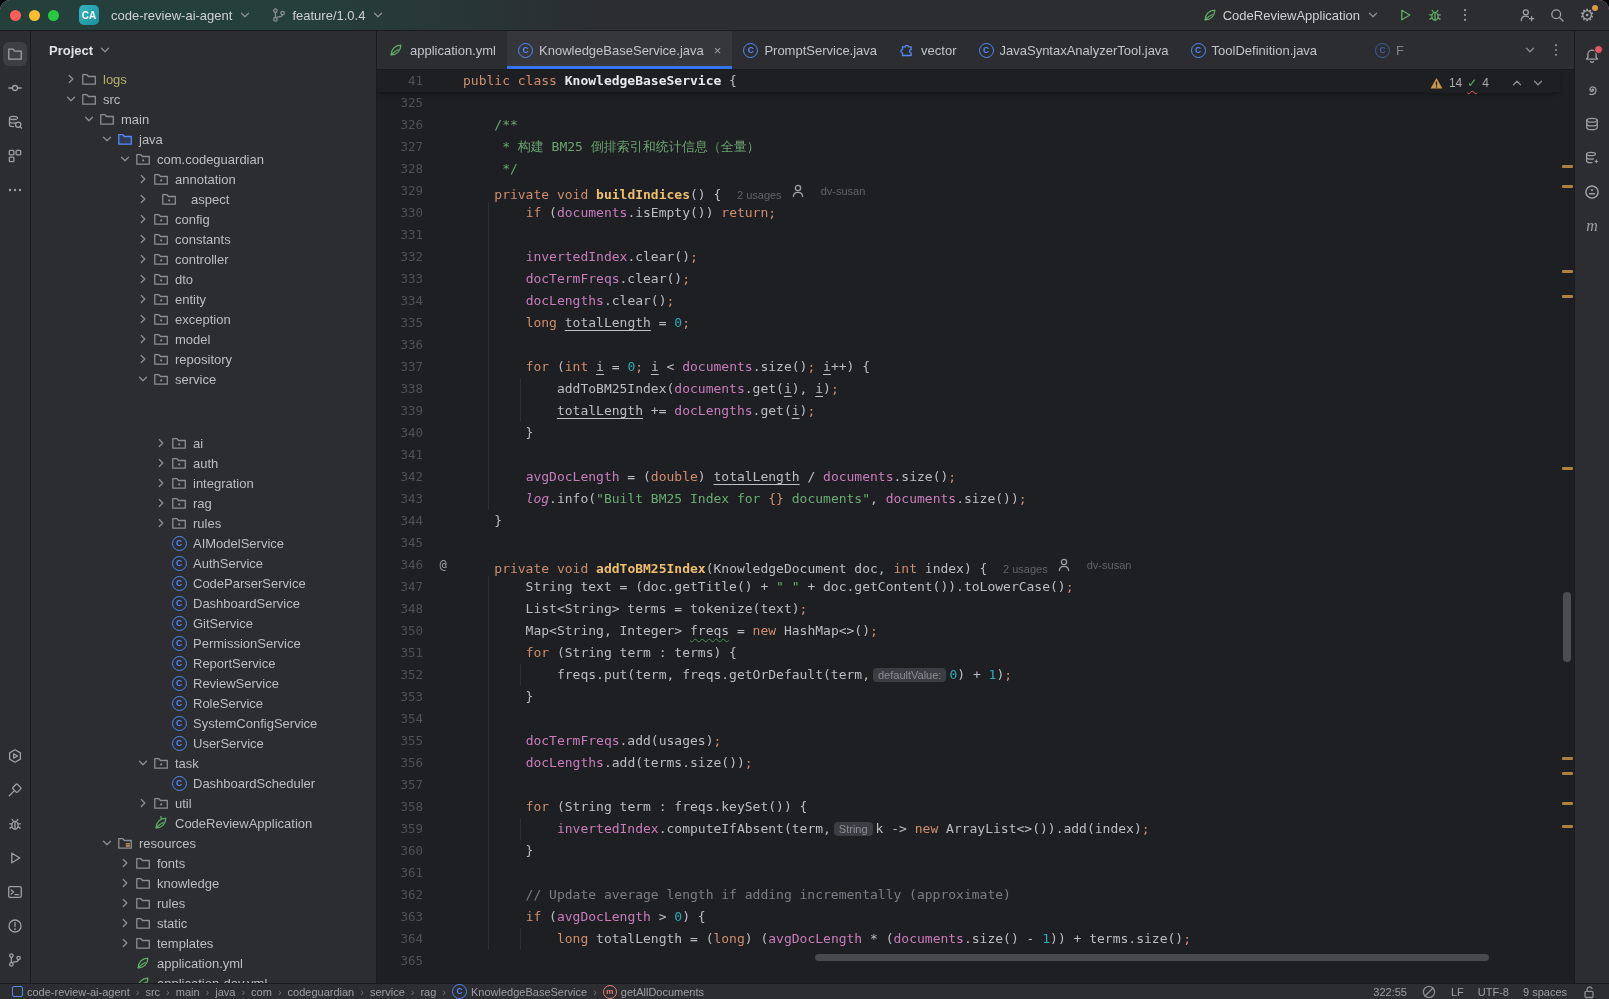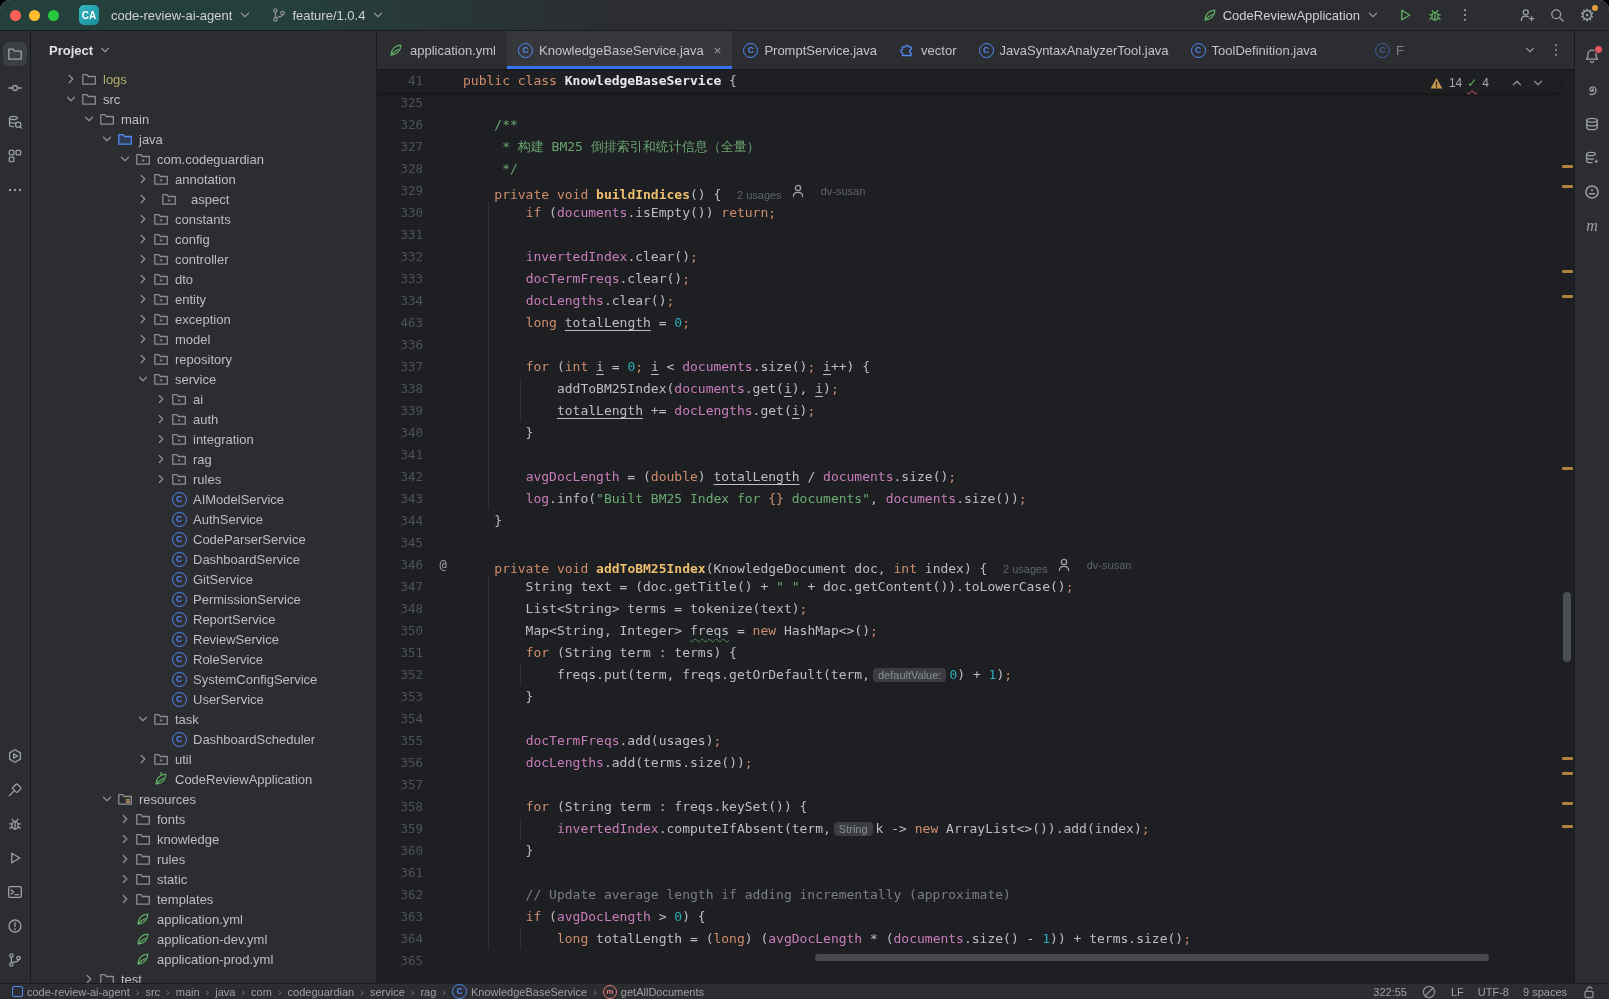--- a/index.html
+++ b/index.html
@@ -65,21 +65,21 @@
   #lines{position:absolute;top:22px;left:0;right:12px;}
   .code-line{height:22px;line-height:22px;display:flex;position:relative;white-space:pre;}
   .ln-num{width:46px;flex:none;text-align:right;padding-right:6px;color:#4d5158;font-size:12.5px;}
   .ln-gut{width:28px;flex:none;text-align:center;color:#9da0a6;font-size:12px;}
   .ln-code{flex:1;padding-left:6px;white-space:pre;}
   .guide{position:absolute;top:0;bottom:0;width:1px;background:#2e3134;}
   #sticky{position:absolute;top:0;left:0;right:14px;height:22px;background:#1e1f22;z-index:3;
      box-shadow:0 3px 6px -2px rgba(0,0,0,.5);}
   
   .tk-k{color:var(--c-keyword,#cf8e6d)} .tk-d{color:#bcbec4}
-  .tk-f{color:var(--c-field,#c77dbb)} .tk-fi{color:var(--c-field,#c77dbb);}
+  .tk-f{color:var(--c-field,#c77dbb)} .tk-fi{color:var(--c-field,#c77dbb);font-style:italic}
   .tk-m{color:var(--c-method,#edbf6f);font-weight:bold}
   .tk-cn{color:#e8e9eb;font-weight:bold}
   .tk-s{color:var(--c-string,#6aab73)} .tk-sb{color:var(--c-keyword,#cf8e6d)}
   .tk-n{color:var(--c-number,#2aacb8)}
   .tk-c{color:var(--c-comment,#7a7e85)} .tk-dc{color:var(--c-doc-comment,#6aa370)}
   .tk-u{color:#bcbec4;text-decoration:underline;text-underline-offset:3px;text-decoration-thickness:1px;}
   .tk-q{color:#bcbec4;text-decoration:underline wavy #4c8f54;text-underline-offset:3px;text-decoration-thickness:1px;}
   .tk-h{color:#5f646b;font-size:11px;font-family:"Liberation Sans",sans-serif;}
   .tk-ch{background:#3b3d42;color:#8a8e96;font-size:11px;border-radius:4px;padding:1px 5px;margin:0 3px;
      font-family:"Liberation Sans",sans-serif;}
@@ -435,151 +435,151 @@
               </svg>
             </span>
             <span class="tree-ic">
               <span class="ic dim">
                 <svg width="16" height="16" viewBox="0 0 16 16" fill="none" stroke="currentColor" stroke-width="1.3" stroke-linecap="round" stroke-linejoin="round">
                   <path d="M1.8 13.2 V3.6 h4.1 l1.5 1.9 h6.9 v7.7 z"></path>
                   <circle cx="8.2" cy="9.4" r="1.1" fill="currentColor" stroke="none"></circle>
                 </svg>
               </span>
             </span>
+            <span class="tree-label">config</span>
+          </div>
+          <div class="tree-row" style="padding-left: 104px;">
+            <span class="tree-chev">
+              <svg width="16" height="16" viewBox="0 0 16 16" fill="none" stroke="currentColor" stroke-width="1.3" stroke-linecap="round" stroke-linejoin="round">
+                <path d="M6.3 4.5 9.8 8 6.3 11.5"></path>
+              </svg>
+            </span>
+            <span class="tree-ic">
+              <span class="ic dim">
+                <svg width="16" height="16" viewBox="0 0 16 16" fill="none" stroke="currentColor" stroke-width="1.3" stroke-linecap="round" stroke-linejoin="round">
+                  <path d="M1.8 13.2 V3.6 h4.1 l1.5 1.9 h6.9 v7.7 z"></path>
+                  <circle cx="8.2" cy="9.4" r="1.1" fill="currentColor" stroke="none"></circle>
+                </svg>
+              </span>
+            </span>
             <span class="tree-label">constants</span>
           </div>
           <div class="tree-row" style="padding-left: 104px;">
             <span class="tree-chev">
               <svg width="16" height="16" viewBox="0 0 16 16" fill="none" stroke="currentColor" stroke-width="1.3" stroke-linecap="round" stroke-linejoin="round">
                 <path d="M6.3 4.5 9.8 8 6.3 11.5"></path>
               </svg>
             </span>
             <span class="tree-ic">
               <span class="ic dim">
                 <svg width="16" height="16" viewBox="0 0 16 16" fill="none" stroke="currentColor" stroke-width="1.3" stroke-linecap="round" stroke-linejoin="round">
                   <path d="M1.8 13.2 V3.6 h4.1 l1.5 1.9 h6.9 v7.7 z"></path>
                   <circle cx="8.2" cy="9.4" r="1.1" fill="currentColor" stroke="none"></circle>
                 </svg>
               </span>
             </span>
-            <span class="tree-label">config</span>
+            <span class="tree-label">controller</span>
           </div>
           <div class="tree-row" style="padding-left: 104px;">
             <span class="tree-chev">
               <svg width="16" height="16" viewBox="0 0 16 16" fill="none" stroke="currentColor" stroke-width="1.3" stroke-linecap="round" stroke-linejoin="round">
                 <path d="M6.3 4.5 9.8 8 6.3 11.5"></path>
               </svg>
             </span>
             <span class="tree-ic">
               <span class="ic dim">
                 <svg width="16" height="16" viewBox="0 0 16 16" fill="none" stroke="currentColor" stroke-width="1.3" stroke-linecap="round" stroke-linejoin="round">
                   <path d="M1.8 13.2 V3.6 h4.1 l1.5 1.9 h6.9 v7.7 z"></path>
                   <circle cx="8.2" cy="9.4" r="1.1" fill="currentColor" stroke="none"></circle>
                 </svg>
               </span>
             </span>
-            <span class="tree-label">controller</span>
+            <span class="tree-label">dto</span>
           </div>
           <div class="tree-row" style="padding-left: 104px;">
             <span class="tree-chev">
               <svg width="16" height="16" viewBox="0 0 16 16" fill="none" stroke="currentColor" stroke-width="1.3" stroke-linecap="round" stroke-linejoin="round">
                 <path d="M6.3 4.5 9.8 8 6.3 11.5"></path>
               </svg>
             </span>
             <span class="tree-ic">
               <span class="ic dim">
                 <svg width="16" height="16" viewBox="0 0 16 16" fill="none" stroke="currentColor" stroke-width="1.3" stroke-linecap="round" stroke-linejoin="round">
                   <path d="M1.8 13.2 V3.6 h4.1 l1.5 1.9 h6.9 v7.7 z"></path>
                   <circle cx="8.2" cy="9.4" r="1.1" fill="currentColor" stroke="none"></circle>
                 </svg>
               </span>
             </span>
-            <span class="tree-label">dto</span>
+            <span class="tree-label">entity</span>
           </div>
           <div class="tree-row" style="padding-left: 104px;">
             <span class="tree-chev">
               <svg width="16" height="16" viewBox="0 0 16 16" fill="none" stroke="currentColor" stroke-width="1.3" stroke-linecap="round" stroke-linejoin="round">
                 <path d="M6.3 4.5 9.8 8 6.3 11.5"></path>
               </svg>
             </span>
             <span class="tree-ic">
               <span class="ic dim">
                 <svg width="16" height="16" viewBox="0 0 16 16" fill="none" stroke="currentColor" stroke-width="1.3" stroke-linecap="round" stroke-linejoin="round">
                   <path d="M1.8 13.2 V3.6 h4.1 l1.5 1.9 h6.9 v7.7 z"></path>
                   <circle cx="8.2" cy="9.4" r="1.1" fill="currentColor" stroke="none"></circle>
                 </svg>
               </span>
             </span>
-            <span class="tree-label">entity</span>
+            <span class="tree-label">exception</span>
           </div>
           <div class="tree-row" style="padding-left: 104px;">
             <span class="tree-chev">
               <svg width="16" height="16" viewBox="0 0 16 16" fill="none" stroke="currentColor" stroke-width="1.3" stroke-linecap="round" stroke-linejoin="round">
                 <path d="M6.3 4.5 9.8 8 6.3 11.5"></path>
               </svg>
             </span>
             <span class="tree-ic">
               <span class="ic dim">
                 <svg width="16" height="16" viewBox="0 0 16 16" fill="none" stroke="currentColor" stroke-width="1.3" stroke-linecap="round" stroke-linejoin="round">
                   <path d="M1.8 13.2 V3.6 h4.1 l1.5 1.9 h6.9 v7.7 z"></path>
                   <circle cx="8.2" cy="9.4" r="1.1" fill="currentColor" stroke="none"></circle>
                 </svg>
               </span>
             </span>
-            <span class="tree-label">exception</span>
+            <span class="tree-label">model</span>
           </div>
           <div class="tree-row" style="padding-left: 104px;">
             <span class="tree-chev">
               <svg width="16" height="16" viewBox="0 0 16 16" fill="none" stroke="currentColor" stroke-width="1.3" stroke-linecap="round" stroke-linejoin="round">
                 <path d="M6.3 4.5 9.8 8 6.3 11.5"></path>
               </svg>
             </span>
             <span class="tree-ic">
               <span class="ic dim">
                 <svg width="16" height="16" viewBox="0 0 16 16" fill="none" stroke="currentColor" stroke-width="1.3" stroke-linecap="round" stroke-linejoin="round">
                   <path d="M1.8 13.2 V3.6 h4.1 l1.5 1.9 h6.9 v7.7 z"></path>
                   <circle cx="8.2" cy="9.4" r="1.1" fill="currentColor" stroke="none"></circle>
                 </svg>
               </span>
             </span>
-            <span class="tree-label">model</span>
+            <span class="tree-label">repository</span>
           </div>
           <div class="tree-row" style="padding-left: 104px;">
             <span class="tree-chev">
               <svg width="16" height="16" viewBox="0 0 16 16" fill="none" stroke="currentColor" stroke-width="1.3" stroke-linecap="round" stroke-linejoin="round">
-                <path d="M6.3 4.5 9.8 8 6.3 11.5"></path>
-              </svg>
-            </span>
-            <span class="tree-ic">
-              <span class="ic dim">
-                <svg width="16" height="16" viewBox="0 0 16 16" fill="none" stroke="currentColor" stroke-width="1.3" stroke-linecap="round" stroke-linejoin="round">
-                  <path d="M1.8 13.2 V3.6 h4.1 l1.5 1.9 h6.9 v7.7 z"></path>
-                  <circle cx="8.2" cy="9.4" r="1.1" fill="currentColor" stroke="none"></circle>
-                </svg>
-              </span>
-            </span>
-            <span class="tree-label">repository</span>
-          </div>
-          <div class="tree-row" style="padding-left: 104px;">
-            <span class="tree-chev">
-              <svg width="16" height="16" viewBox="0 0 16 16" fill="none" stroke="currentColor" stroke-width="1.3" stroke-linecap="round" stroke-linejoin="round">
                 <path d="M4.5 6.3 8 9.8 11.5 6.3"></path>
               </svg>
             </span>
             <span class="tree-ic">
               <span class="ic dim">
                 <svg width="16" height="16" viewBox="0 0 16 16" fill="none" stroke="currentColor" stroke-width="1.3" stroke-linecap="round" stroke-linejoin="round">
                   <path d="M1.8 13.2 V3.6 h4.1 l1.5 1.9 h6.9 v7.7 z"></path>
                   <circle cx="8.2" cy="9.4" r="1.1" fill="currentColor" stroke="none"></circle>
                 </svg>
               </span>
             </span>
             <span class="tree-label">service</span>
           </div>
-          <div class="tree-row" style="padding-left: 122px;">
+          <div class="tree-row" style="padding-left: 122px; margin-top: 44px;">
             <span class="tree-chev">
               <svg width="16" height="16" viewBox="0 0 16 16" fill="none" stroke="currentColor" stroke-width="1.3" stroke-linecap="round" stroke-linejoin="round">
                 <path d="M6.3 4.5 9.8 8 6.3 11.5"></path>
               </svg>
             </span>
             <span class="tree-ic">
               <span class="ic dim">
                 <svg width="16" height="16" viewBox="0 0 16 16" fill="none" stroke="currentColor" stroke-width="1.3" stroke-linecap="round" stroke-linejoin="round">
                   <path d="M1.8 13.2 V3.6 h4.1 l1.5 1.9 h6.9 v7.7 z"></path>
                   <circle cx="8.2" cy="9.4" r="1.1" fill="currentColor" stroke="none"></circle>
@@ -1049,21 +1049,21 @@
             <div class="code-line"><span class="ln-num">328</span><span class="ln-gut"></span><span class="ln-code"><span class="tk-dc">     */</span></span></div>
             <div class="code-line"><span class="ln-num">329</span><span class="ln-gut"></span><span class="ln-code"><span class="tk-d">    </span><span class="tk-k">private</span><span class="tk-d"> </span><span class="tk-k">void</span><span class="tk-d"> </span><span class="tk-m">buildIndices</span><span class="tk-d">() {  </span><span class="tk-h">2 usages</span><span class="tk-au"><span class="ic"><svg width="16" height="16" viewBox="0 0 16 16" fill="none" stroke="currentColor" stroke-width="1.3" stroke-linecap="round" stroke-linejoin="round">
                       <circle cx="8" cy="5" r="2.6"></circle>
                       <path d="M3.4 13.6 c0-2.8 2-4.3 4.6-4.3 s4.6 1.5 4.6 4.3"></path>
                     </svg></span><span>dv-susan</span></span></span></div>
             <div class="code-line"><span class="ln-num">330</span><span class="ln-gut"></span><span class="ln-code"><span class="tk-d">        </span><span class="tk-k">if</span><span class="tk-d"> (</span><span class="tk-f">documents</span><span class="tk-d">.isEmpty()) </span><span class="tk-k">return;</span></span><span class="guide" style="left: 111px;"></span></div>
             <div class="code-line"><span class="ln-num">331</span><span class="ln-gut"></span><span class="ln-code"></span><span class="guide" style="left: 111px;"></span></div>
             <div class="code-line"><span class="ln-num">332</span><span class="ln-gut"></span><span class="ln-code"><span class="tk-d">        </span><span class="tk-f">invertedIndex</span><span class="tk-d">.clear()</span><span class="tk-k">;</span></span><span class="guide" style="left: 111px;"></span></div>
             <div class="code-line"><span class="ln-num">333</span><span class="ln-gut"></span><span class="ln-code"><span class="tk-d">        </span><span class="tk-f">docTermFreqs</span><span class="tk-d">.clear()</span><span class="tk-k">;</span></span><span class="guide" style="left: 111px;"></span></div>
             <div class="code-line"><span class="ln-num">334</span><span class="ln-gut"></span><span class="ln-code"><span class="tk-d">        </span><span class="tk-f">docLengths</span><span class="tk-d">.clear()</span><span class="tk-k">;</span></span><span class="guide" style="left: 111px;"></span></div>
-            <div class="code-line"><span class="ln-num">463</span><span class="ln-gut"></span><span class="ln-code"><span class="tk-d">        </span><span class="tk-k">long</span><span class="tk-d"> </span><span class="tk-u">totalLength</span><span class="tk-d"> = </span><span class="tk-n">0</span><span class="tk-k">;</span></span><span class="guide" style="left: 111px;"></span></div>
+            <div class="code-line"><span class="ln-num">335</span><span class="ln-gut"></span><span class="ln-code"><span class="tk-d">        </span><span class="tk-k">long</span><span class="tk-d"> </span><span class="tk-u">totalLength</span><span class="tk-d"> = </span><span class="tk-n">0</span><span class="tk-k">;</span></span><span class="guide" style="left: 111px;"></span></div>
             <div class="code-line"><span class="ln-num">336</span><span class="ln-gut"></span><span class="ln-code"></span><span class="guide" style="left: 111px;"></span></div>
             <div class="code-line"><span class="ln-num">337</span><span class="ln-gut"></span><span class="ln-code"><span class="tk-d">        </span><span class="tk-k">for</span><span class="tk-d"> (</span><span class="tk-k">int</span><span class="tk-d"> </span><span class="tk-u">i</span><span class="tk-d"> = </span><span class="tk-n">0</span><span class="tk-k">;</span><span class="tk-d"> </span><span class="tk-u">i</span><span class="tk-d"> &lt; </span><span class="tk-f">documents</span><span class="tk-d">.size()</span><span class="tk-k">;</span><span class="tk-d"> </span><span class="tk-u">i</span><span class="tk-d">++) {</span></span><span class="guide" style="left: 111px;"></span></div>
             <div class="code-line"><span class="ln-num">338</span><span class="ln-gut"></span><span class="ln-code"><span class="tk-d">            addToBM25Index(</span><span class="tk-f">documents</span><span class="tk-d">.get(</span><span class="tk-u">i</span><span class="tk-d">), </span><span class="tk-u">i</span><span class="tk-d">)</span><span class="tk-k">;</span></span><span class="guide" style="left: 111px;"></span><span class="guide" style="left: 143px;"></span></div>
             <div class="code-line"><span class="ln-num">339</span><span class="ln-gut"></span><span class="ln-code"><span class="tk-d">            </span><span class="tk-u">totalLength</span><span class="tk-d"> += </span><span class="tk-f">docLengths</span><span class="tk-d">.get(</span><span class="tk-u">i</span><span class="tk-d">)</span><span class="tk-k">;</span></span><span class="guide" style="left: 111px;"></span><span class="guide" style="left: 143px;"></span></div>
             <div class="code-line"><span class="ln-num">340</span><span class="ln-gut"></span><span class="ln-code"><span class="tk-d">        }</span></span><span class="guide" style="left: 111px;"></span></div>
             <div class="code-line"><span class="ln-num">341</span><span class="ln-gut"></span><span class="ln-code"></span><span class="guide" style="left: 111px;"></span></div>
             <div class="code-line"><span class="ln-num">342</span><span class="ln-gut"></span><span class="ln-code"><span class="tk-d">        </span><span class="tk-f">avgDocLength</span><span class="tk-d"> = (</span><span class="tk-k">double</span><span class="tk-d">) </span><span class="tk-u">totalLength</span><span class="tk-d"> / </span><span class="tk-f">documents</span><span class="tk-d">.size()</span><span class="tk-k">;</span></span><span class="guide" style="left: 111px;"></span></div>
             <div class="code-line"><span class="ln-num">343</span><span class="ln-gut"></span><span class="ln-code"><span class="tk-d">        </span><span class="tk-fi">log</span><span class="tk-d">.info(</span><span class="tk-s">"Built BM25 Index for </span><span class="tk-sb">{}</span><span class="tk-s"> documents"</span><span class="tk-d">, </span><span class="tk-f">documents</span><span class="tk-d">.size())</span><span class="tk-k">;</span></span><span class="guide" style="left: 111px;"></span></div>
             <div class="code-line"><span class="ln-num">344</span><span class="ln-gut"></span><span class="ln-code"><span class="tk-d">    }</span></span></div>
             <div class="code-line"><span class="ln-num">345</span><span class="ln-gut"></span><span class="ln-code"></span></div>

